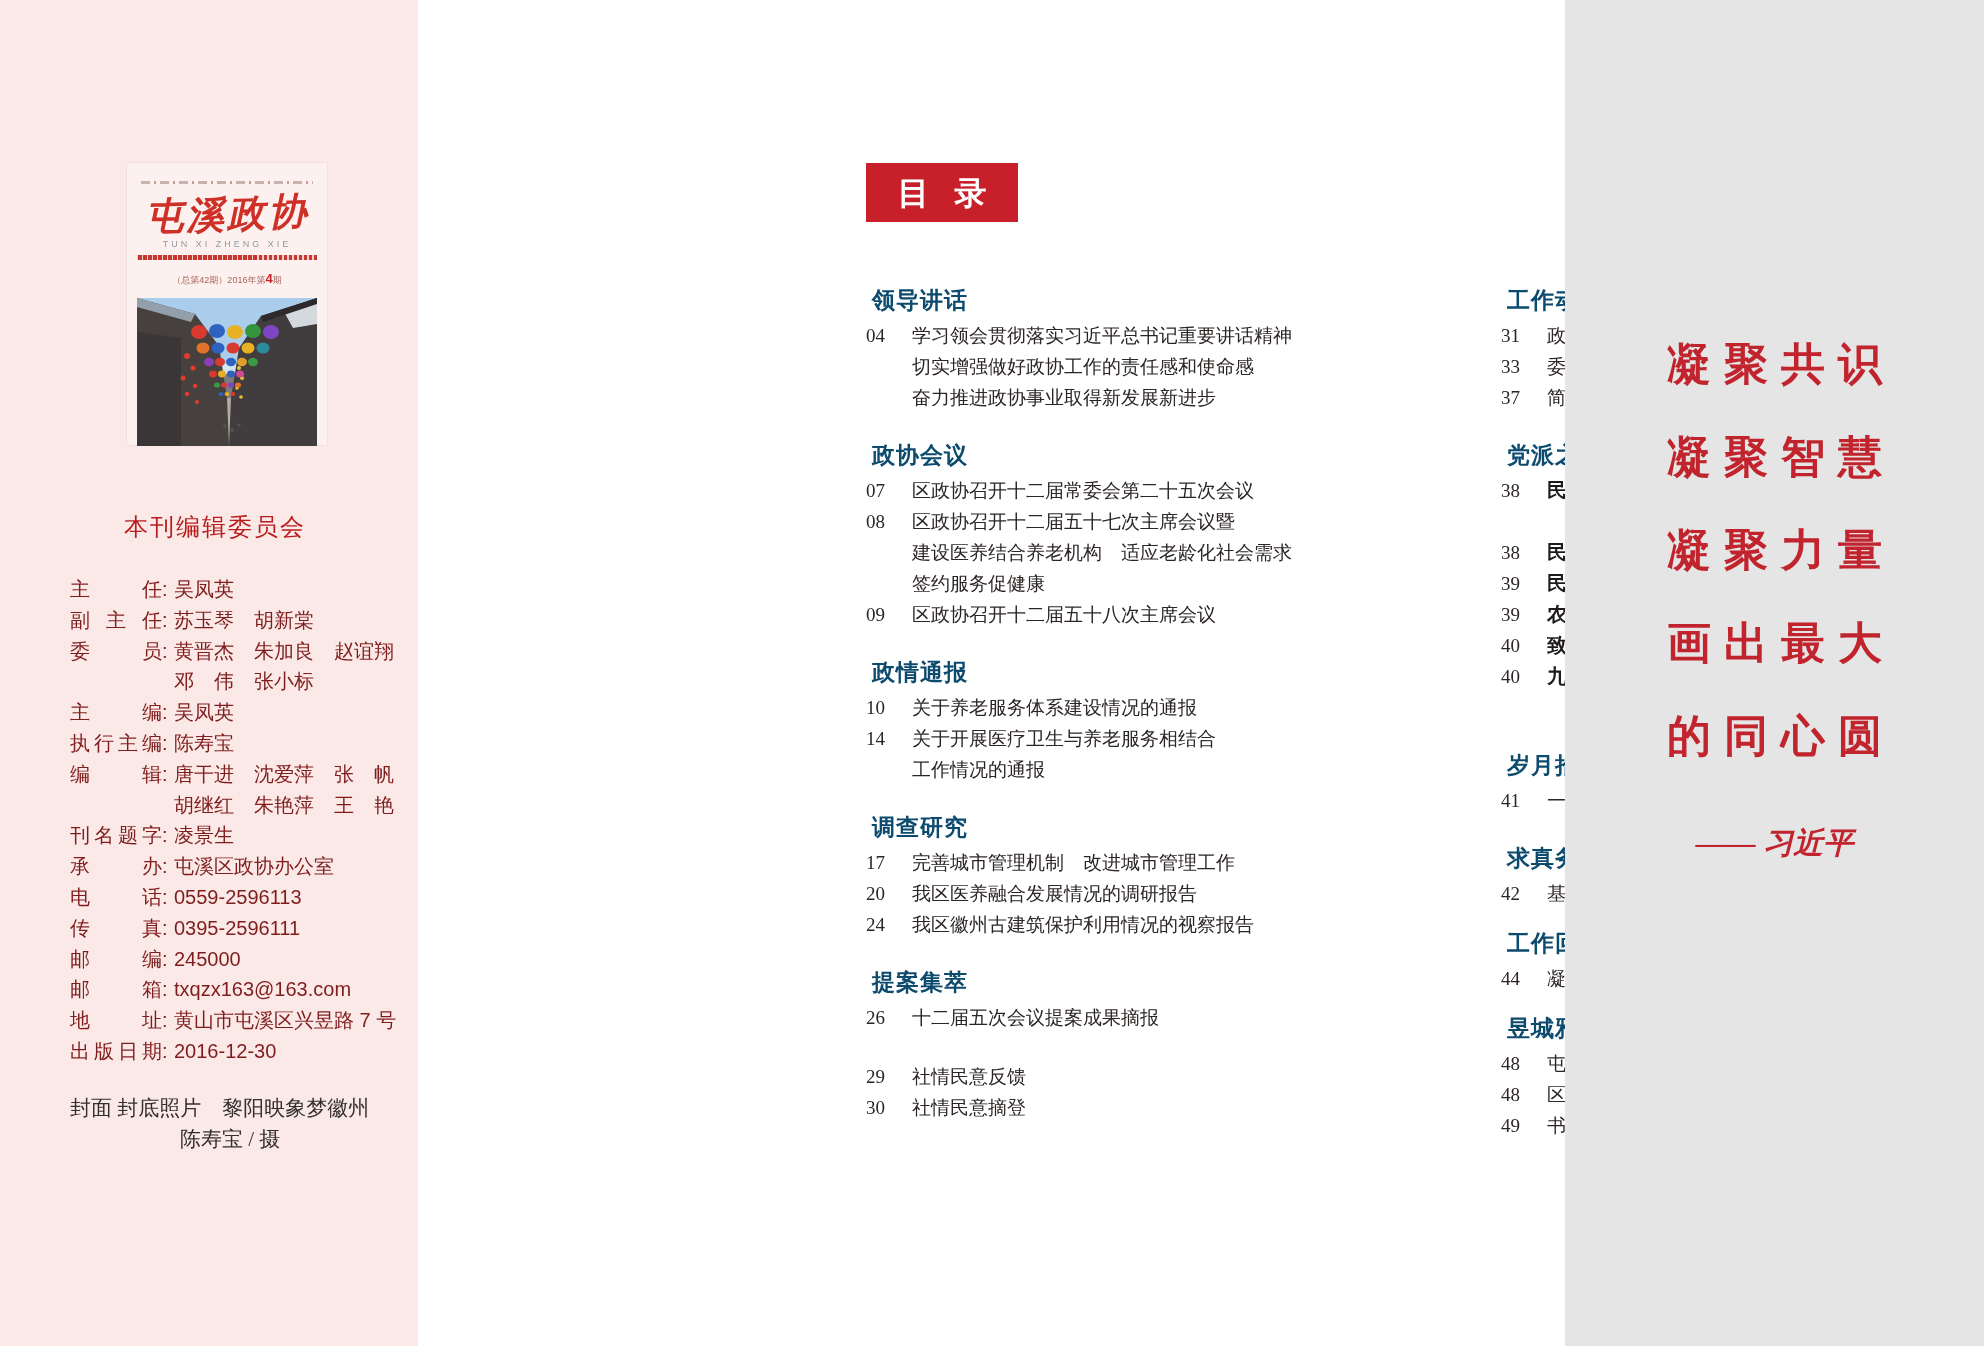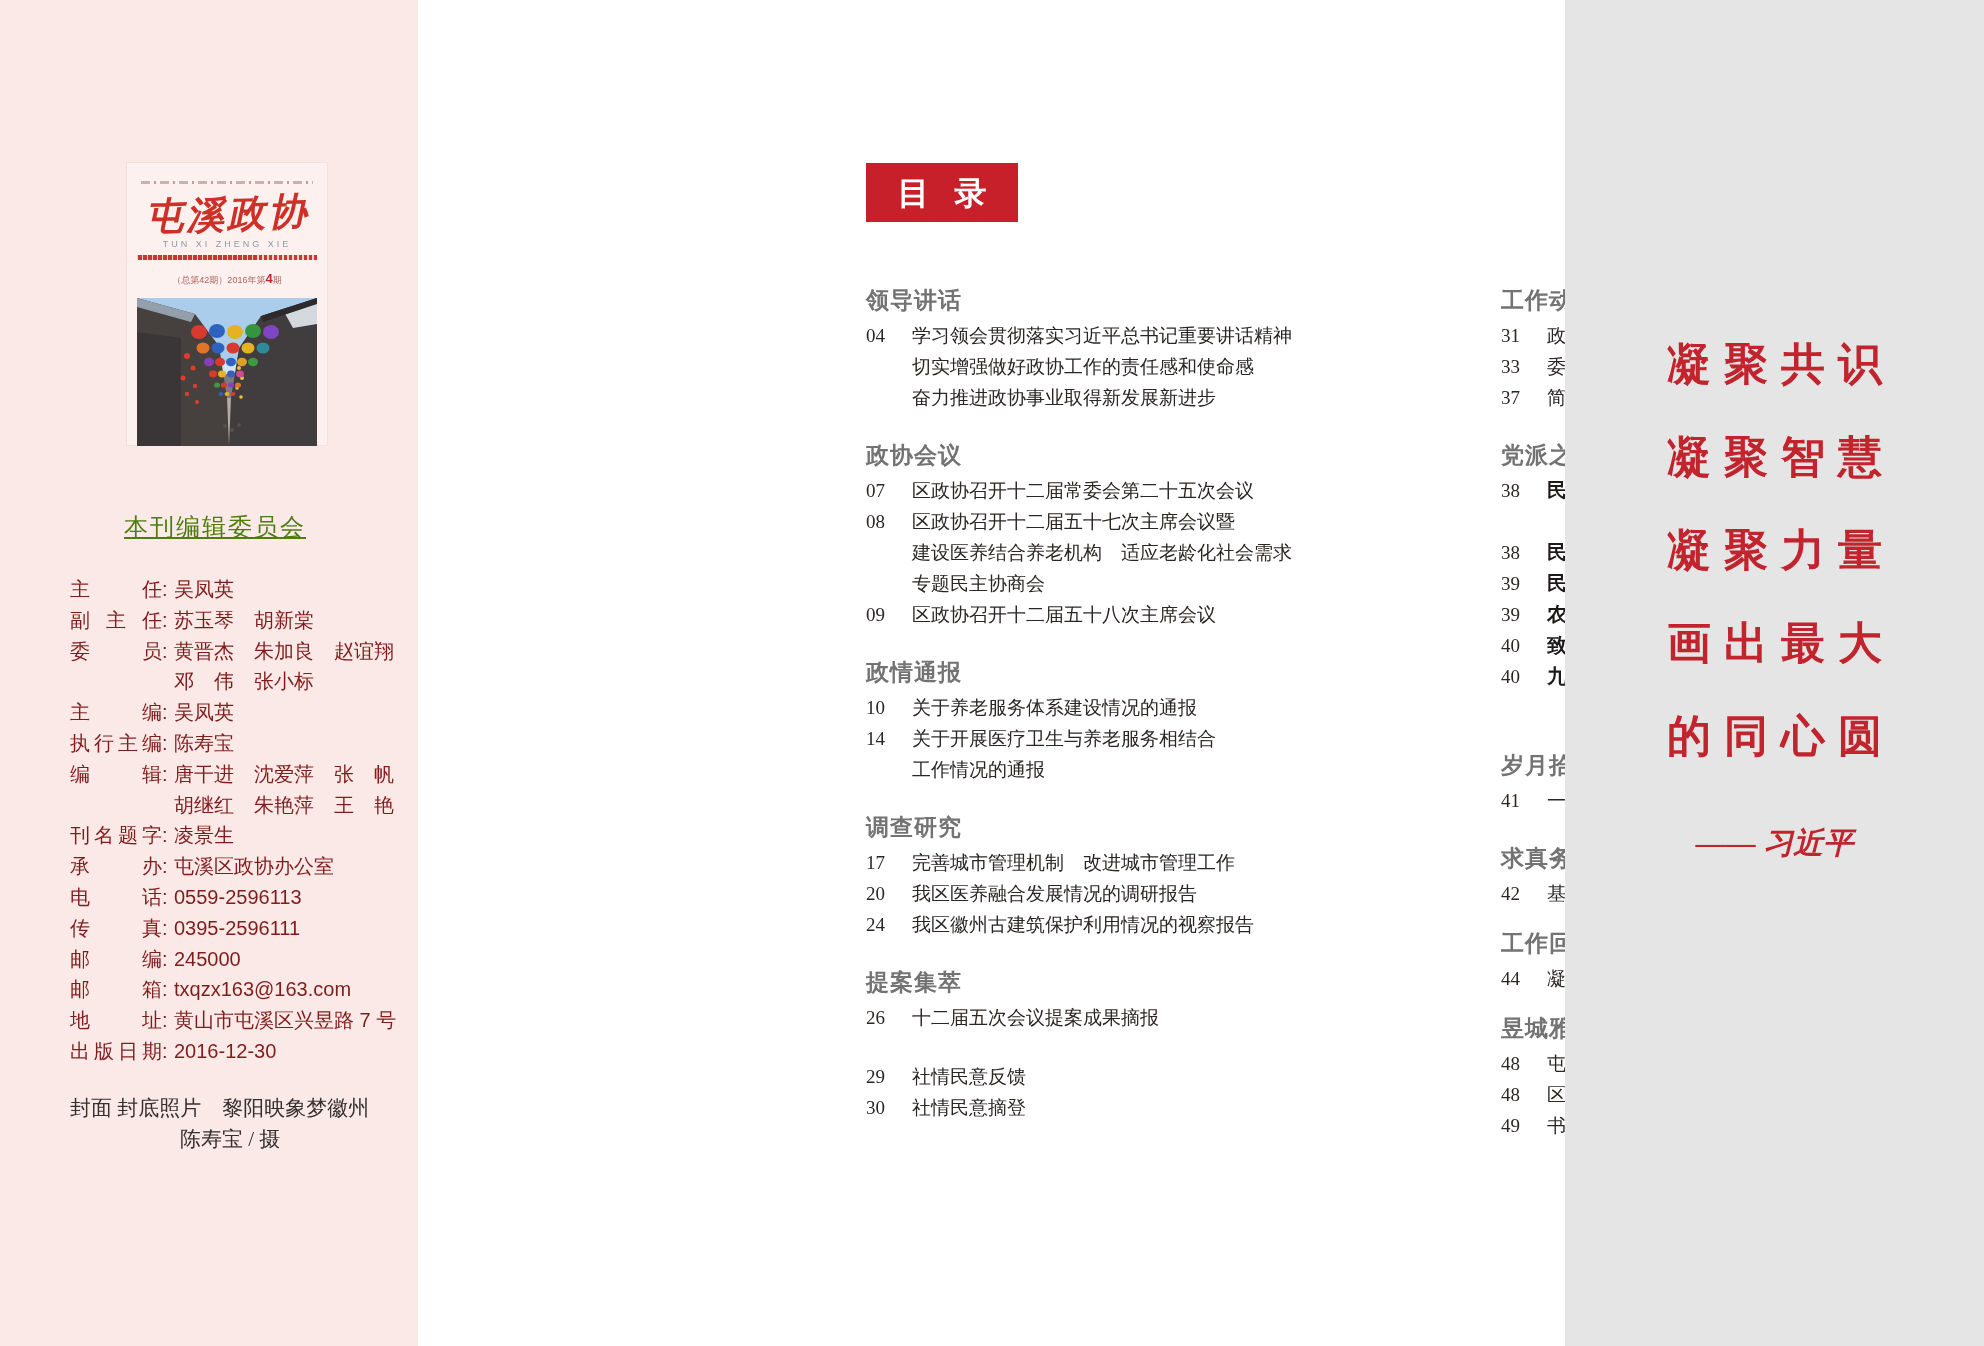--- a/index.html
+++ b/index.html
@@ -22,38 +22,38 @@
   .cover-sub{margin-top:2px;text-align:center;font:400 9px/12px "Liberation Sans",sans-serif;
       color:#8d99a6;letter-spacing:3px;}
   .cover-bar{height:5px;margin:5px 10px 0;background:#c43a33;
       background-image:repeating-linear-gradient(90deg,rgba(255,255,255,.75) 0 1.5px,transparent 1.5px 5px);}
   .cover-issue{margin:13px 12px 0;text-align:center;font:400 9px/11px "Liberation Sans",sans-serif;color:#a8645e;}
   .cover-issue .big-no{color:#c8202a;font-size:13px;font-weight:700;}
   .cover-photo{display:block;margin:12px auto 0;}
 
   
   .board-title{position:absolute;left:70px;top:512px;width:290px;text-align:center;
-      font:500 24px/30px "Liberation Sans",sans-serif;color:#4d7c0f;letter-spacing:2px;text-decoration:underline;}
+      font:500 24px/30px "Liberation Sans",sans-serif;color:#b91c1c;letter-spacing:2px;}
   .info{position:absolute;left:70px;top:574px;width:320px;}
   .info-row{display:flex;font:400 20px/30.8px "Liberation Sans",sans-serif;color:#7f1d1d;white-space:nowrap;}
   .ilabel{flex:0 0 92px;text-align:justify;text-align-last:justify;}
   .icolon{flex:0 0 12px;}
   .ispacer{flex:0 0 104px;}
   .credits{margin-top:26px;font:400 21px/31px "Liberation Serif",serif;color:#332f2e;white-space:nowrap;}
   .credit2{padding-left:110px;}
 
   
   .mulu-box{width:152px;height:59px;margin:0 0 64px;background:#c8202a;color:#ffffff;
       display:flex;align-items:center;justify-content:center;
       font:700 32px/32px "Liberation Sans",sans-serif;letter-spacing:8px;text-indent:8px;}
   .toc-col1{position:absolute;left:448px;top:163px;width:600px;}
   .toc-col2{position:absolute;left:1083px;top:286px;width:480px;}
   .section{margin-bottom:28px;}
   .section.tight{margin-bottom:20px;}
-  .sec-h{font:700 23px/28px "Liberation Sans",sans-serif;color:#737373;letter-spacing:1px;margin:0 0 6px;}
+  .sec-h{font:700 23px/28px "Liberation Sans",sans-serif;color:#0c4a6e;letter-spacing:1px;margin:0 6px 6px;}
   .row{display:flex;font:400 19px/31px "Liberation Serif",serif;color:#2b2624;white-space:nowrap;}
   .row .num{flex:0 0 46px;}
   .row .party{flex:0 0 42px;font:700 20px/31px "Liberation Sans",sans-serif;color:#1e1a1a;}
   .row .psep{flex:0 0 1px;background:#55504e;height:21px;margin:5px 12px 0 6px;}
   .row .pspacer{flex:0 0 88px;}
 
   
   .slogan{margin-top:318px;}
   .slogan-line{text-align:center;font:700 44px/93px "Liberation Serif",serif;
       color:#c2242e;letter-spacing:13px;text-indent:13px;}
@@ -253,21 +253,21 @@
         <div class="row">
             <span class="num">08</span>
             <span class="txt">区政协召开十二届五十七次主席会议暨</span>
           </div>
         <div class="row">
             <span class="num"></span>
             <span class="txt">建设医养结合养老机构　适应老龄化社会需求</span>
           </div>
         <div class="row">
             <span class="num"></span>
-            <span class="txt">专题民主协商会</span>
+            <span class="txt">签约服务促健康</span>
           </div>
         <div class="row">
             <span class="num">09</span>
             <span class="txt">区政协召开十二届五十八次主席会议</span>
           </div>
       </div>
 
       <div class="section">
         <div class="sec-h">政情通报</div>
         <div class="row">

